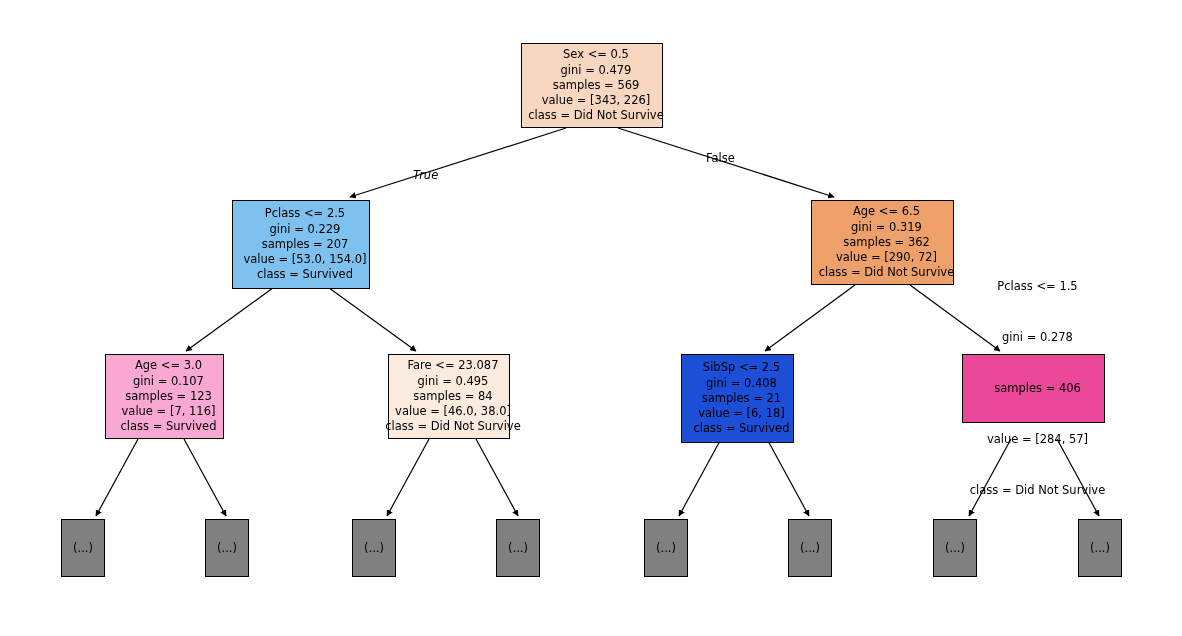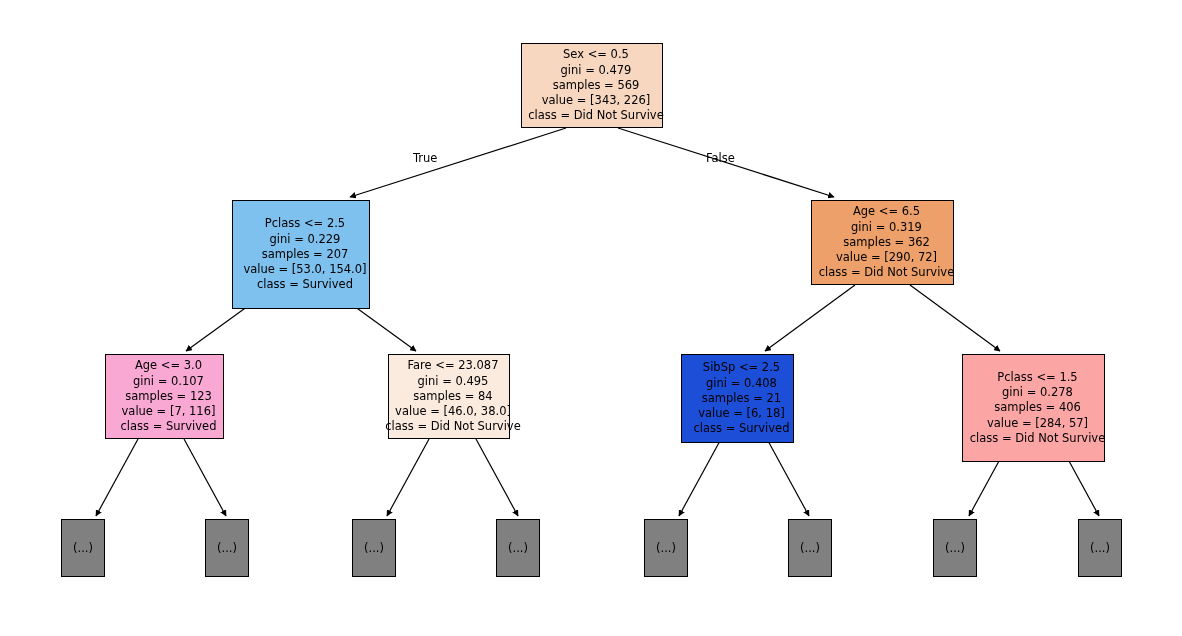--- a/index.html
+++ b/index.html
@@ -89,21 +89,21 @@
   </svg>
 
   <div id="nodes-layer">
       <div class="node" style="left: 521px; top: 43px; width: 142px; height: 85px; background: rgb(247, 215, 192);">
         <span class="line">Sex &lt;= 0.5</span>
         <span class="line">gini = 0.479</span>
         <span class="line">samples = 569</span>
         <span class="line">value = [343, 226]</span>
         <span class="line">class = Did Not Survive</span>
       </div>
-      <div class="node" style="left: 232px; top: 200px; width: 138px; height: 109px; background: rgb(126, 192, 238);">
+      <div class="node" style="left: 232px; top: 200px; width: 138px; height: 89px; background: rgb(126, 192, 238);">
         <span class="line">Pclass &lt;= 2.5</span>
         <span class="line">gini = 0.229</span>
         <span class="line">samples = 207</span>
         <span class="line">value = [53.0, 154.0]</span>
         <span class="line">class = Survived</span>
       </div>
       <div class="node" style="left: 811px; top: 200px; width: 143px; height: 85px; background: rgb(237, 160, 106);">
         <span class="line">Age &lt;= 6.5</span>
         <span class="line">gini = 0.319</span>
         <span class="line">samples = 362</span>
@@ -124,21 +124,21 @@
         <span class="line">value = [46.0, 38.0]</span>
         <span class="line">class = Did Not Survive</span>
       </div>
       <div class="node" style="left: 681px; top: 354px; width: 113px; height: 89px; background: #1d4ed8;">
         <span class="line">SibSp &lt;= 2.5</span>
         <span class="line">gini = 0.408</span>
         <span class="line">samples = 21</span>
         <span class="line">value = [6, 18]</span>
         <span class="line">class = Survived</span>
       </div>
-      <div class="node" style="left: 962px; top: 354px; width: 143px; height: 108px; background: #fca5a5;">
+      <div class="node" style="left: 962px; top: 354px; width: 143px; height: 69px; background: #ec4899; gap: 36px;">
         <span class="line">Pclass &lt;= 1.5</span>
         <span class="line">gini = 0.278</span>
         <span class="line">samples = 406</span>
         <span class="line">value = [284, 57]</span>
         <span class="line">class = Did Not Survive</span>
       </div>
     </div>
   <div id="leaves-layer">
       <div class="leaf" style="left: 61px; top: 519px; width: 44px; height: 58px; background: rgb(128, 128, 128);">
         <span>(...)</span>
@@ -159,17 +159,17 @@
         <span>(...)</span>
       </div>
       <div class="leaf" style="left: 933px; top: 519px; width: 44px; height: 58px; background: rgb(128, 128, 128);">
         <span>(...)</span>
       </div>
       <div class="leaf" style="left: 1078px; top: 519px; width: 44px; height: 58px; background: rgb(128, 128, 128);">
         <span>(...)</span>
       </div>
     </div>
   <div id="edge-labels-layer">
-      <div class="edge-label" style="left: 413px; top: 151px;">True</div>
+      <div class="edge-label" style="left: 413px; top: 168px; font-style: italic;">True</div>
       <div class="edge-label" style="left: 706px; top: 151px;">False</div>
     </div>
 
 </div>
 
 </body></html>

